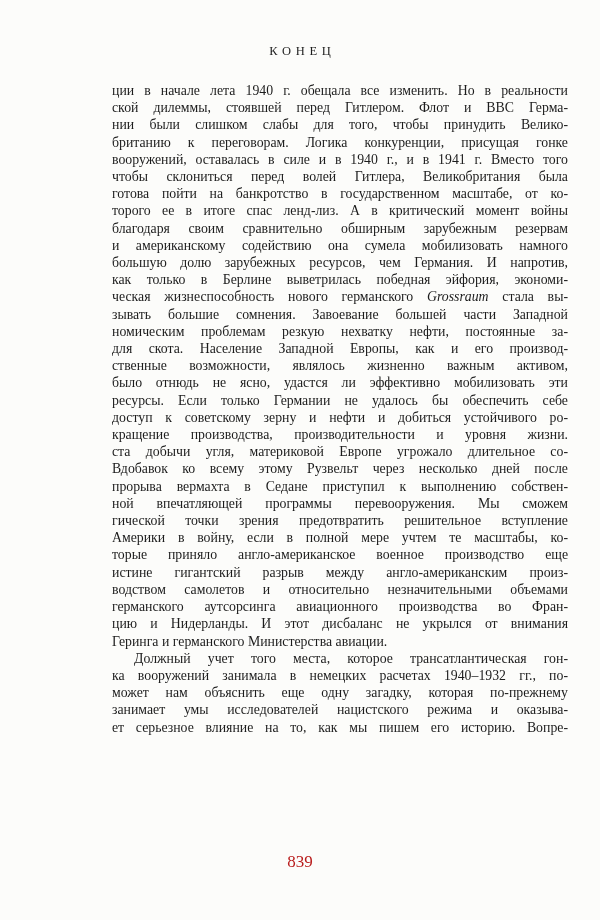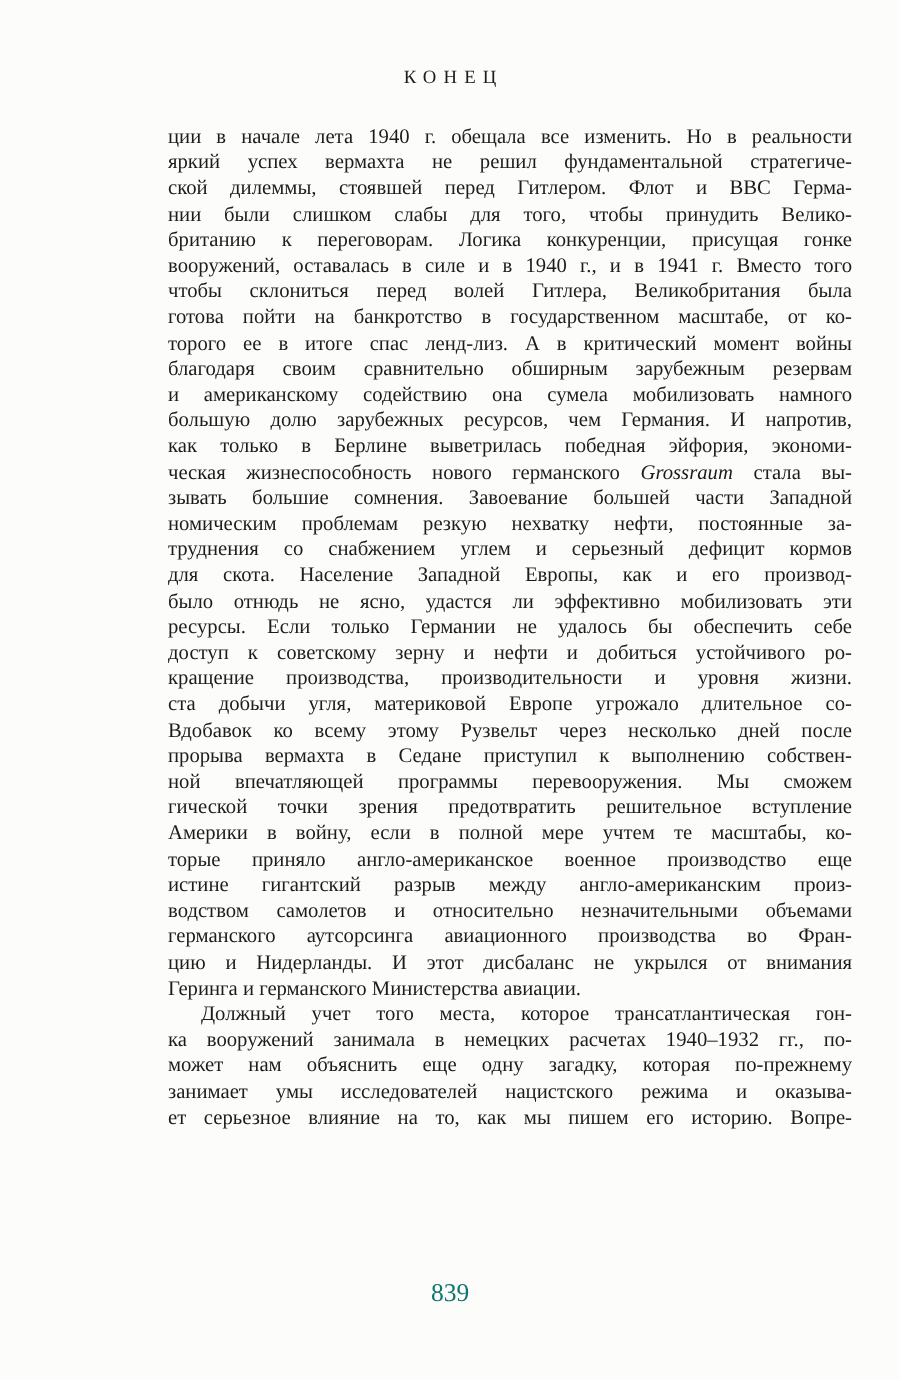--- a/index.html
+++ b/index.html
@@ -56,49 +56,48 @@
   .italic {
     font-style: italic;
   }
   .folio {
     position: absolute;
     top: 852px;
     left: 0;
     width: 600px;
     text-align: center;
     font-size: 17px;
-    color: #0f766e;
+    color: #b91c1c;
   }
 </style>
 </head>
 <body>
 
 <div class="page">
   <div class="running-head">КОНЕЦ</div>
 
   <div class="body-text">
       <div class="paragraph">
         <div class="line">ции в начале лета 1940 г. обещала все изменить. Но в реальности</div>
-        <div class="line">яркий успех вермахта не решил фундаментальной стратегиче-</div>
         <div class="line">ской дилеммы, стоявшей перед Гитлером. Флот и ВВС Герма-</div>
         <div class="line">нии были слишком слабы для того, чтобы принудить Велико-</div>
         <div class="line">британию к переговорам. Логика конкуренции, присущая гонке</div>
         <div class="line">вооружений, оставалась в силе и в 1940 г., и в 1941 г. Вместо того</div>
         <div class="line">чтобы склониться перед волей Гитлера, Великобритания была</div>
         <div class="line">готова пойти на банкротство в государственном масштабе, от ко-</div>
         <div class="line">торого ее в итоге спас ленд-лиз. А в критический момент войны</div>
         <div class="line">благодаря своим сравнительно обширным зарубежным резервам</div>
         <div class="line">и американскому содействию она сумела мобилизовать намного</div>
         <div class="line">большую долю зарубежных ресурсов, чем Германия. И напротив,</div>
         <div class="line">как только в Берлине выветрилась победная эйфория, экономи-</div>
         <div class="line"><span>ческая жизнеспособность нового германского </span><span class="italic">Grossraum</span><span> стала вы-</span></div>
         <div class="line">зывать большие сомнения. Завоевание большей части Западной</div>
         <div class="line">номическим проблемам резкую нехватку нефти, постоянные за-</div>
-        <div class="line">труднения со снабжением углем и серьезный дефицит кормов</div>
         <div class="line">для скота. Население Западной Европы, как и его производ-</div>
+        <div class="line">ственные возможности, являлось жизненно важным активом,</div>
         <div class="line">было отнюдь не ясно, удастся ли эффективно мобилизовать эти</div>
         <div class="line">ресурсы. Если только Германии не удалось бы обеспечить себе</div>
         <div class="line">доступ к советскому зерну и нефти и добиться устойчивого ро-</div>
         <div class="line">кращение производства, производительности и уровня жизни.</div>
         <div class="line">ста добычи угля, материковой Европе угрожало длительное со-</div>
         <div class="line">Вдобавок ко всему этому Рузвельт через несколько дней после</div>
         <div class="line">прорыва вермахта в Седане приступил к выполнению собствен-</div>
         <div class="line">ной впечатляющей программы перевооружения. Мы сможем</div>
         <div class="line">гической точки зрения предотвратить решительное вступление</div>
         <div class="line">Америки в войну, если в полной мере учтем те масштабы, ко-</div>

